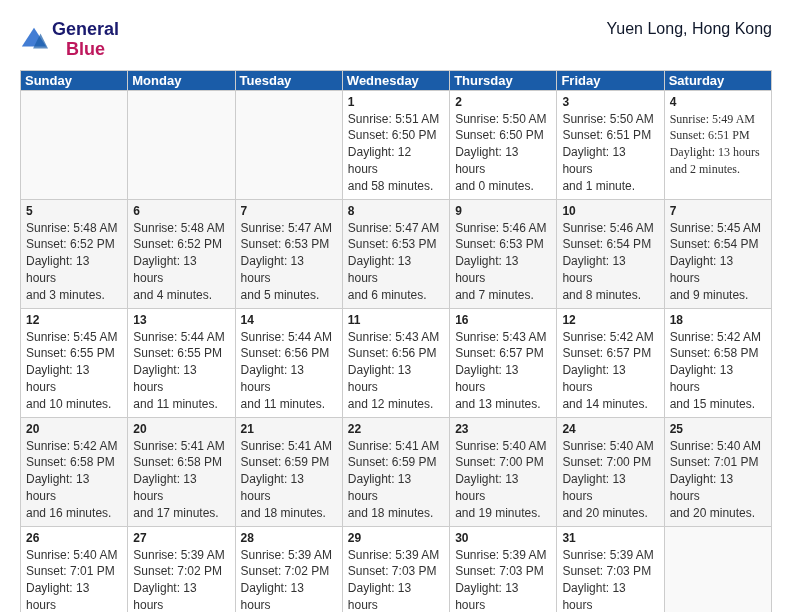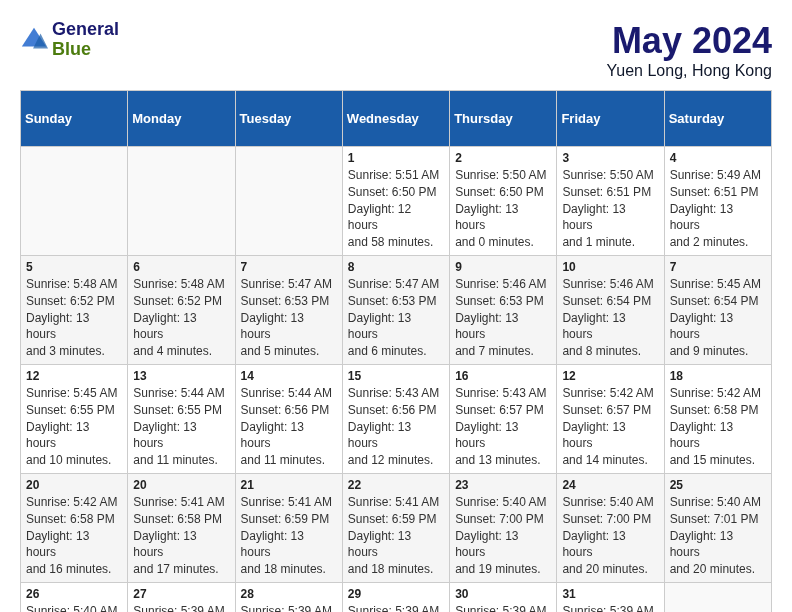--- a/index.html
+++ b/index.html
@@ -19,20 +19,21 @@
     .logo {
       display: flex;
       align-items: center;
       gap: 4px;
     }
     .logo-text {
       font-size: 18px;
       font-weight: bold;
       color: #1a1a6e;
       line-height: 1.1;
+      text-align: center;
     }
     .logo-icon {
       width: 28px;
       height: 28px;
     }
     .title-block {
       text-align: right;
     }
     .month-title {
       font-size: 36px;
@@ -45,21 +46,21 @@
     }
     table {
       width: 100%;
       border-collapse: collapse;
       table-layout: fixed;
     }
     thead tr th {
       background: #1a5ca8;
       color: #fff;
       font-size: 13px;
-      padding: 20px 4px;
+      padding: 2px 4px;
       text-align: left;
       border: 1px solid #ccc;
     }
     tbody tr td {
       border: 1px solid #ccc;
       vertical-align: top;
       padding: 4px 5px;
       font-size: 10.5px;
       color: #222;
       height: 90px;
@@ -87,25 +88,24 @@
 <body>
 
 <div class="header">
   <div class="logo">
     <svg class="logo-icon" viewBox="0 0 30 30">
       <polygon points="15,2 28,22 2,22" fill="#2266cc" opacity="0.85"></polygon>
       <polygon points="22,8 30,24 14,24" fill="#1a5ca8" opacity="0.7"></polygon>
     </svg>
     <div class="logo-text">
       <div>General</div>
-      <div style="color:#4d7c0f">Blue</div>
+      <div style="color:#be185d">Blue</div>
     </div>
   </div>
   <div class="title-block">
-    <div class="month-title">May 2024</div>
     <div class="subtitle">Yuen Long, Hong Kong</div>
   </div>
 </div>
 
 <table>
   <thead>
     <tr id="header-row">
         <th>Sunday</th>
         <th>Monday</th>
         <th>Tuesday</th>
@@ -136,21 +136,21 @@
         </td>
         <td>
           <span class="day-num">3</span>
           <div class="day-info" style="white-space: pre-line;">Sunrise: 5:50 AM
 Sunset: 6:51 PM
 Daylight: 13 hours
 and 1 minute.</div>
         </td>
         <td>
           <span class="day-num">4</span>
-          <div class="day-info" style="white-space: pre-line;">Sunrise: 5:49 AM
+          <div class="day-info" style="white-space: pre-line; font-family: Liberation Serif, serif;">Sunrise: 5:49 AM
 Sunset: 6:51 PM
 Daylight: 13 hours
 and 2 minutes.</div>
         </td>
       </tr>
       <tr>
         <td>
           <span class="day-num">5</span>
           <div class="day-info" style="white-space: pre-line;">Sunrise: 5:48 AM
 Sunset: 6:52 PM
@@ -216,21 +216,21 @@
 and 11 minutes.</div>
         </td>
         <td>
           <span class="day-num">14</span>
           <div class="day-info" style="white-space: pre-line;">Sunrise: 5:44 AM
 Sunset: 6:56 PM
 Daylight: 13 hours
 and 11 minutes.</div>
         </td>
         <td>
-          <span class="day-num">15</span>
+          <span class="day-num">11</span>
           <div class="day-info" style="white-space: pre-line;">Sunrise: 5:43 AM
 Sunset: 6:56 PM
 Daylight: 13 hours
 and 12 minutes.</div>
         </td>
         <td>
           <span class="day-num">16</span>
           <div class="day-info" style="white-space: pre-line;">Sunrise: 5:43 AM
 Sunset: 6:57 PM
 Daylight: 13 hours

